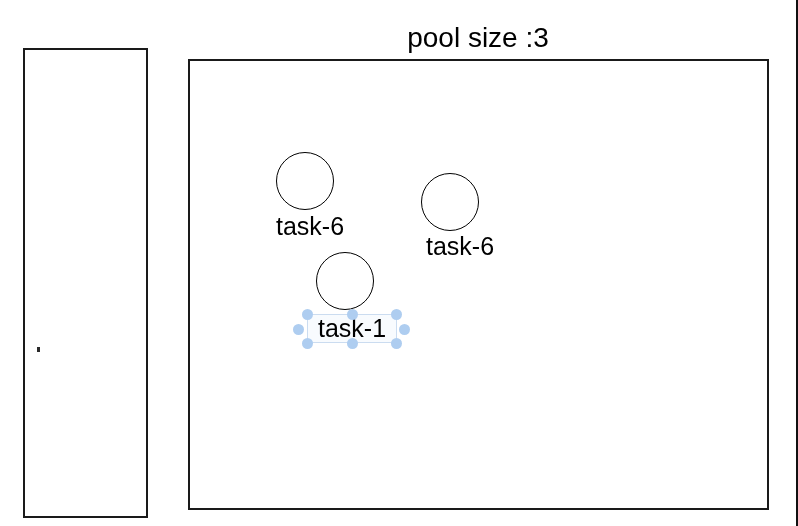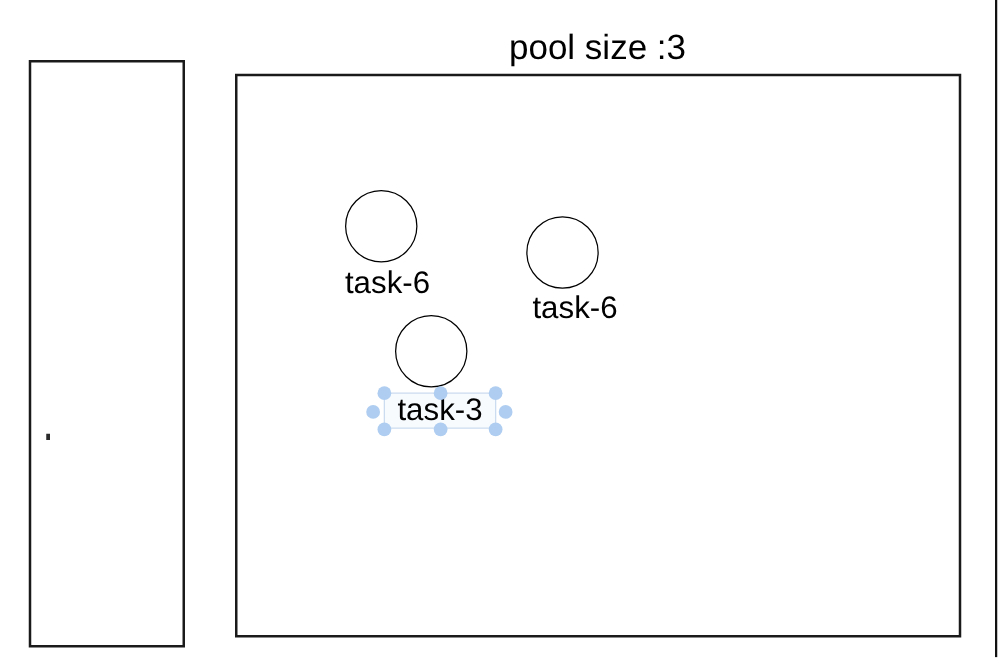--- a/index.html
+++ b/index.html
@@ -128,21 +128,21 @@
   <div class="shape-rect" id="pool-rect"></div>
 
   <div class="task-circle" id="circle-task2"></div>
   <div class="task-circle" id="circle-task3"></div>
   <div class="task-circle" id="circle-task4"></div>
 
   <div class="task-label" id="label-task2">task-6</div>
   <div class="task-label" id="label-task3">task-6</div>
 
   <div class="selection-box"></div>
-  <div class="task-label" id="label-task4">task-3</div>
+  <div class="task-label" id="label-task4">task-1</div>
 
   <div class="handle h-tl"></div>
   <div class="handle h-tc"></div>
   <div class="handle h-tr"></div>
   <div class="handle h-ml"></div>
   <div class="handle h-mr"></div>
   <div class="handle h-bl"></div>
   <div class="handle h-bc"></div>
   <div class="handle h-br"></div>
 

